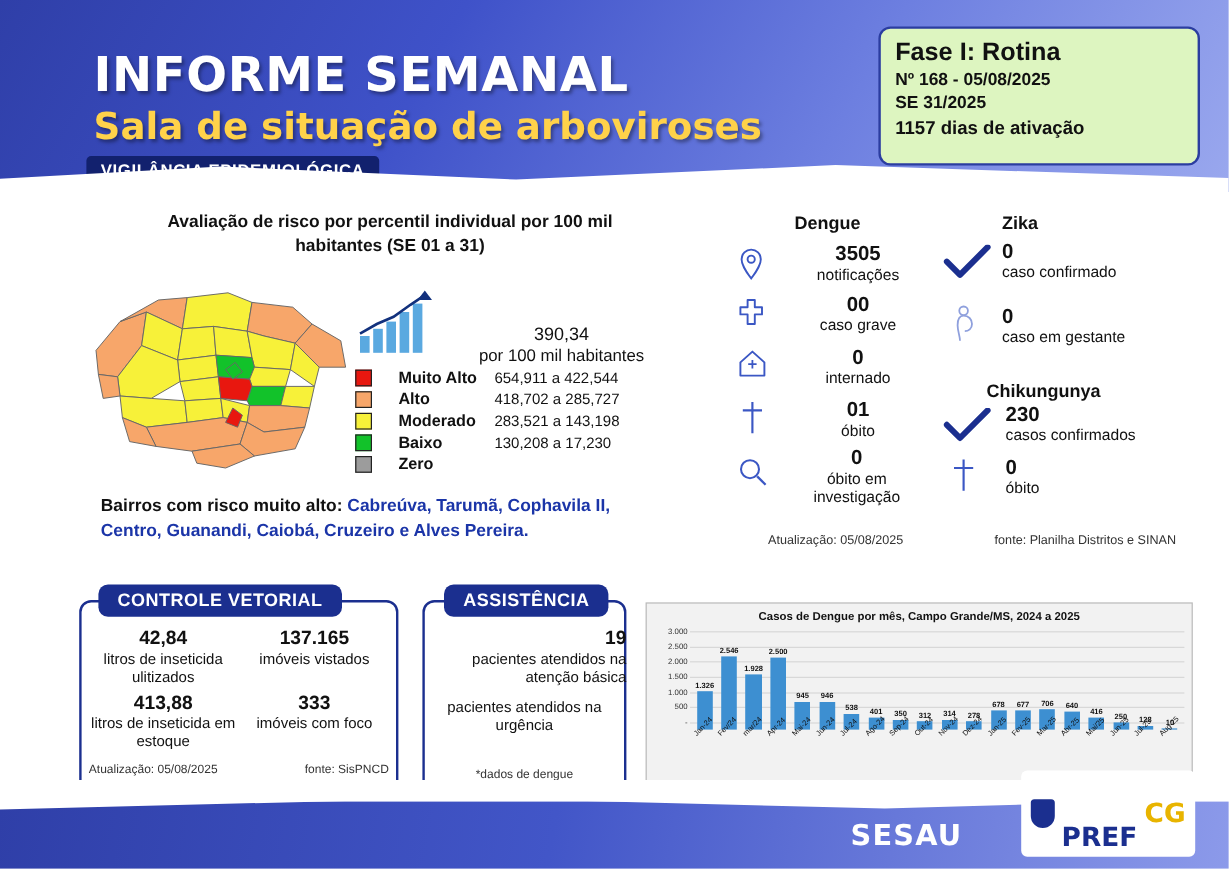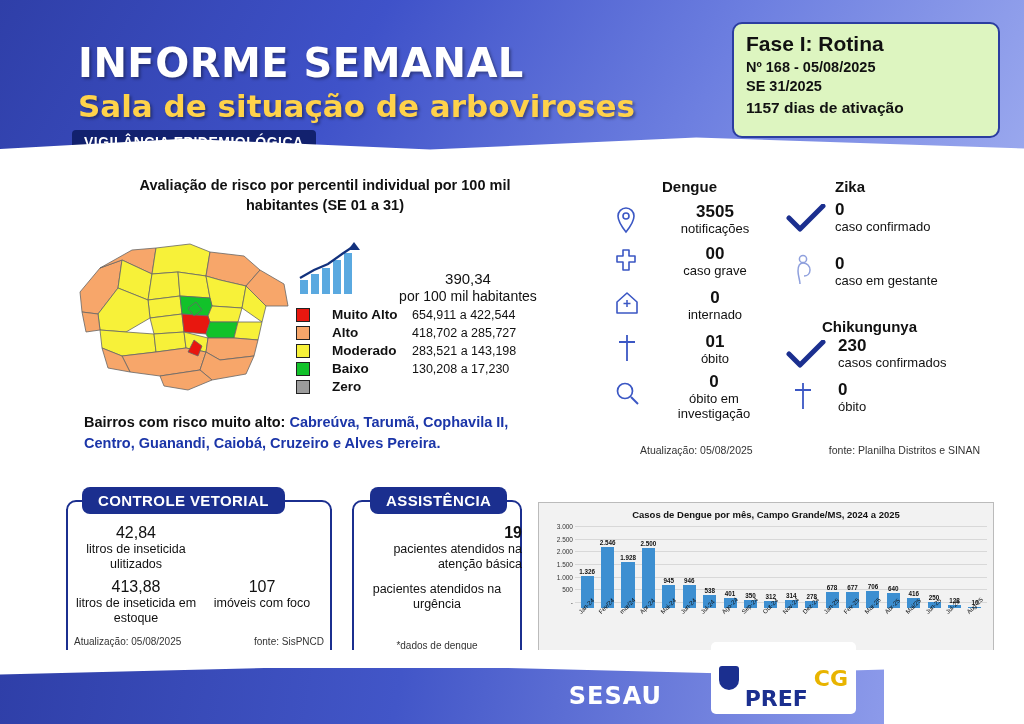--- a/index.html
+++ b/index.html
@@ -95,21 +95,21 @@
   .panel { position:absolute; border:2px solid #1b2f8f; border-radius:10px; background:#fff; }
   .panel-tab {
     position:absolute; background:#1b2f8f; color:#fff; font-size:15px; font-weight:bold;
     padding:5px 16px; border-radius:8px; letter-spacing:.4px;
   }
   .p1 { left:66px; top:500px; width:266px; height:162px; }
   .t1 { left:82px; top:487px; }
   .p2 { left:352px; top:500px; width:170px; height:162px; }
   .t2 { left:370px; top:487px; }
   .cv-cell { position:absolute; text-align:center; }
-  .cv-num { font-size:16px; font-weight:normal; color:#111; }
+  .cv-num { font-size:16px; font-weight:bold; color:#111; }
   .cv-lab { font-size:12.5px; color:#111; line-height:1.2; }
   .p1-upd { position:absolute; left:74px; top:636px; width:250px; font-size:10px; color:#333;
     display:flex; justify-content:space-between; }
   .as-cell { position:absolute; left:352px; width:170px; text-align:center; }
   .as-num { font-size:16px; font-weight:bold; color:#111; }
   .as-lab { font-size:12.5px; color:#111; line-height:1.2; }
   .p2-note { position:absolute; left:352px; top:640px; width:170px; text-align:center;
     font-size:10px; color:#333; }
 
   
@@ -123,21 +123,21 @@
   .gridline { position:absolute; left:36px; width:412px; height:1px; background:#d8d8d8; }
   .bars { position:absolute; left:38px; top:8px; width:408px; height:80px; display:flex; align-items:flex-end; }
   .bcol { flex:1; display:flex; flex-direction:column; align-items:center; justify-content:flex-end; height:80px; }
   .bval { font-size:6.3px; color:#111; font-weight:bold; margin-bottom:1px; white-space:nowrap; }
   .bar { width:64%; background:#3d8fd1; }
   .xlabs { position:absolute; left:38px; top:90px; width:408px; display:flex; }
   .xl { flex:1; font-size:6.2px; color:#111; transform:rotate(-45deg); transform-origin:left top;
     white-space:nowrap; text-align:left; }
 
   
-  .footer { position:absolute; left:0; bottom:0; width:884px; height:56px;
+  .footer { position:absolute; left:0; bottom:0; width:1024px; height:56px;
     background:linear-gradient(100deg,#2f3fa8 0%,#4256c8 45%,#8c9aea 100%); }
   .footer:before{
     content:""; position:absolute; left:0; top:-18px; width:1024px; height:34px; background:#fff;
     clip-path:polygon(0 0, 100% 0, 100% 46%, 72% 70%, 38% 44%, 0 72%);
   }
   .sesau { position:absolute; right:222px; bottom:14px; color:#fff; font-size:24px; font-weight:bold;
     letter-spacing:1px; font-family:"DejaVu Sans", sans-serif; }
   .prefcg { position:absolute; right:28px; bottom:10px; background:#fff; border-radius:5px;
     padding:3px 8px; display:flex; align-items:center; gap:6px; }
   .shield { width:20px; height:24px; background:#1b2f8f; border-radius:3px 3px 10px 10px; }
@@ -369,26 +369,30 @@
     <span>Atualização: 05/08/2025</span>
     <span>fonte: Planilha Distritos e SINAN</span>
   </div>
 
   <div class="panel p1"></div>
   <div class="panel-tab t1">CONTROLE VETORIAL</div>
   <div class="cv-cell" style="left:74px;top:524px;width:124px;">
     <div class="cv-num">42,84</div>
     <div class="cv-lab">litros de inseticida ulitizados</div>
   </div>
+  <div class="cv-cell" style="left:200px;top:524px;width:124px;">
+    <div class="cv-num">137.165</div>
+    <div class="cv-lab">imóveis vistados</div>
+  </div>
   <div class="cv-cell" style="left:74px;top:578px;width:124px;">
     <div class="cv-num">413,88</div>
     <div class="cv-lab">litros de inseticida em estoque</div>
   </div>
   <div class="cv-cell" style="left:200px;top:578px;width:124px;">
-    <div class="cv-num">107</div>
+    <div class="cv-num">333</div>
     <div class="cv-lab">imóveis com foco</div>
   </div>
   <div class="p1-upd">
     <span>Atualização: 05/08/2025</span>
     <span>fonte: SisPNCD</span>
   </div>
 
   <div class="panel p2"></div>
   <div class="panel-tab t2">ASSISTÊNCIA</div>
   <div class="as-cell" style="top:524px;text-align:right;">

